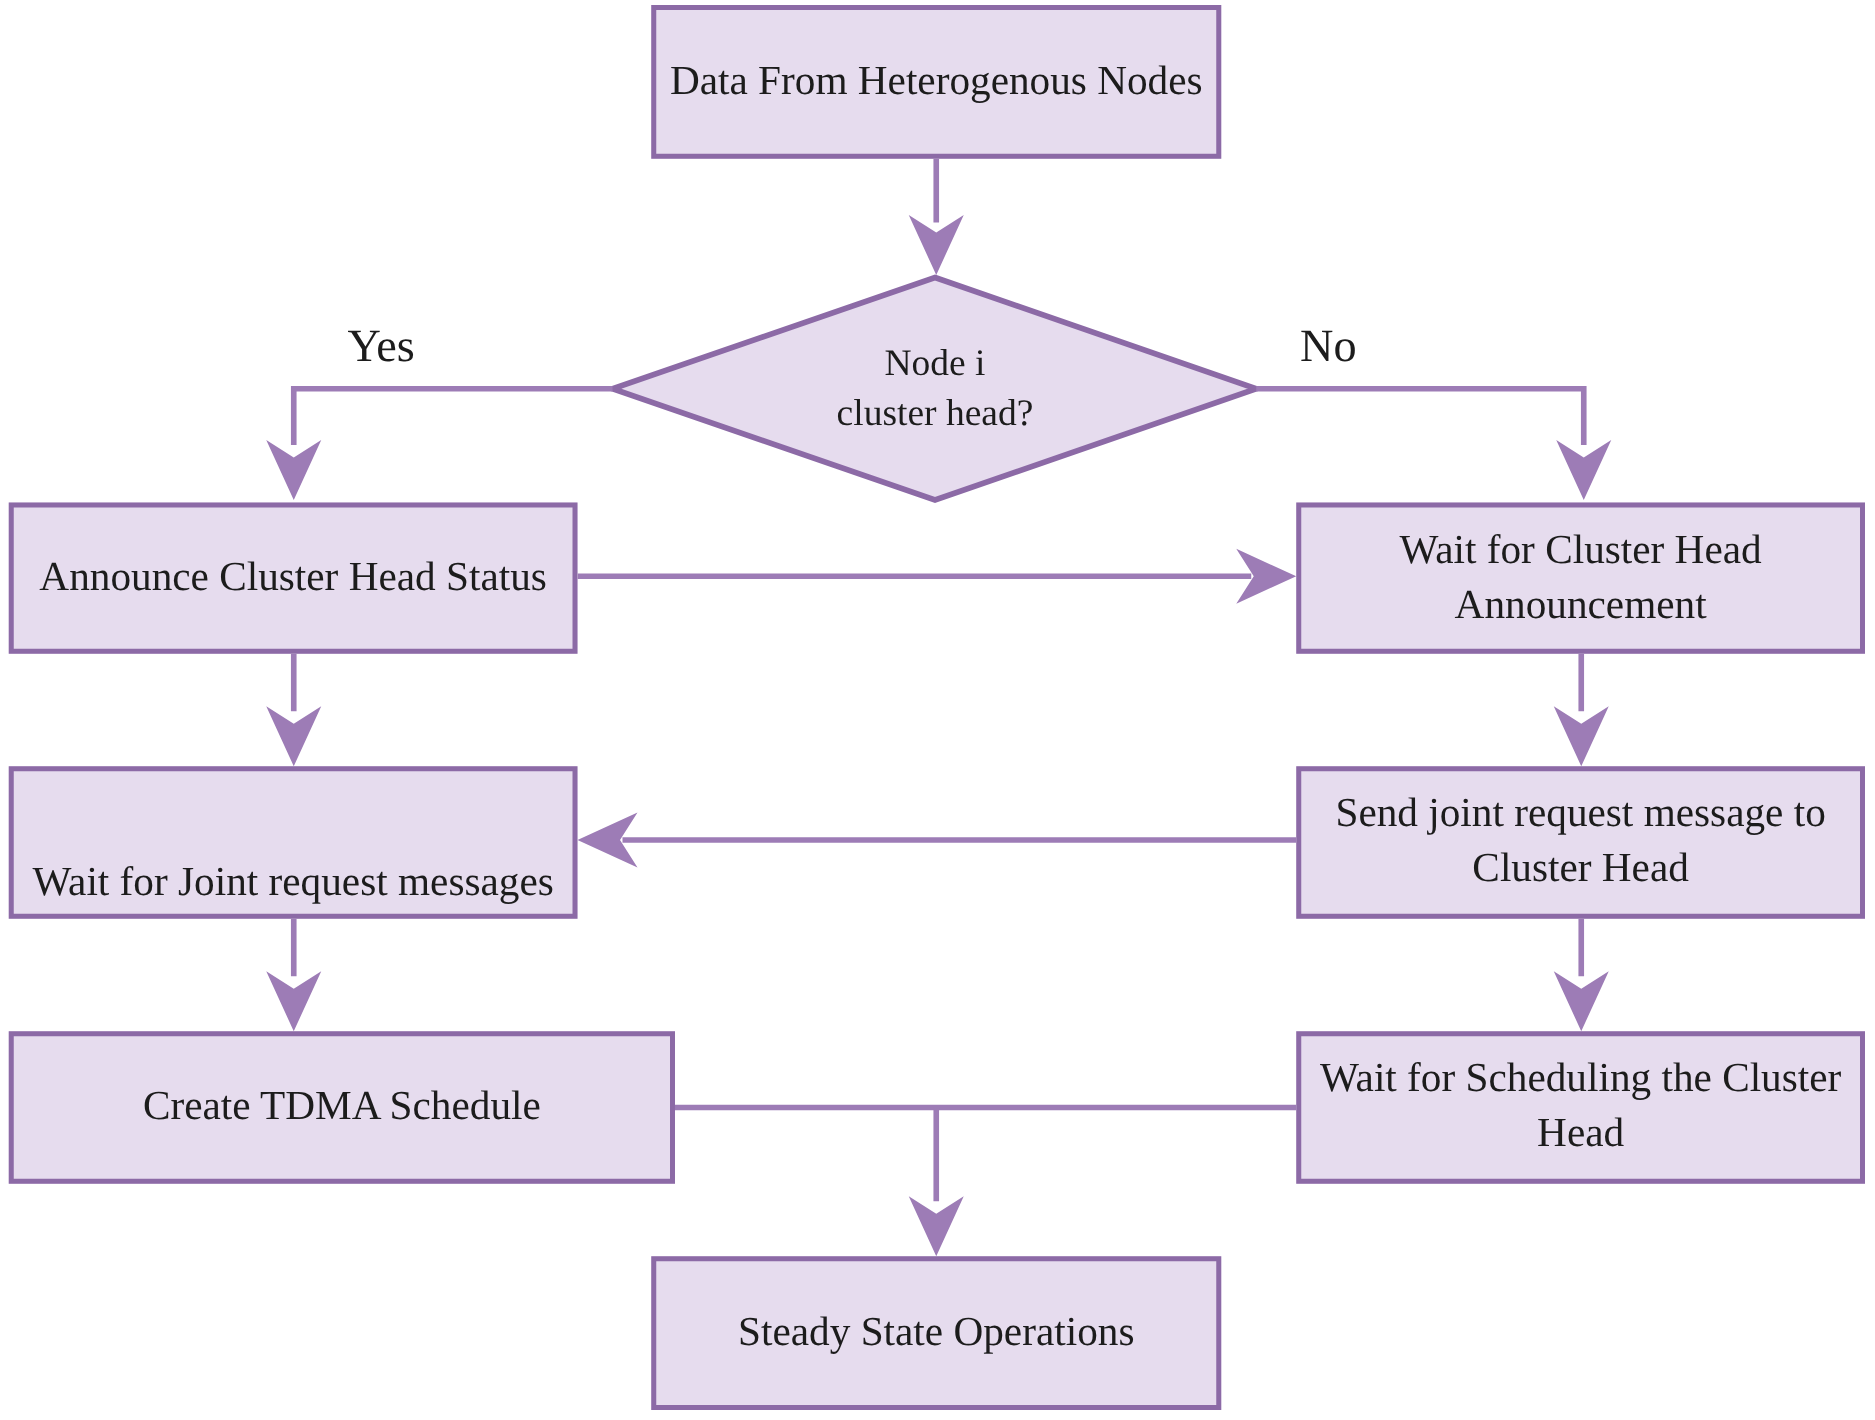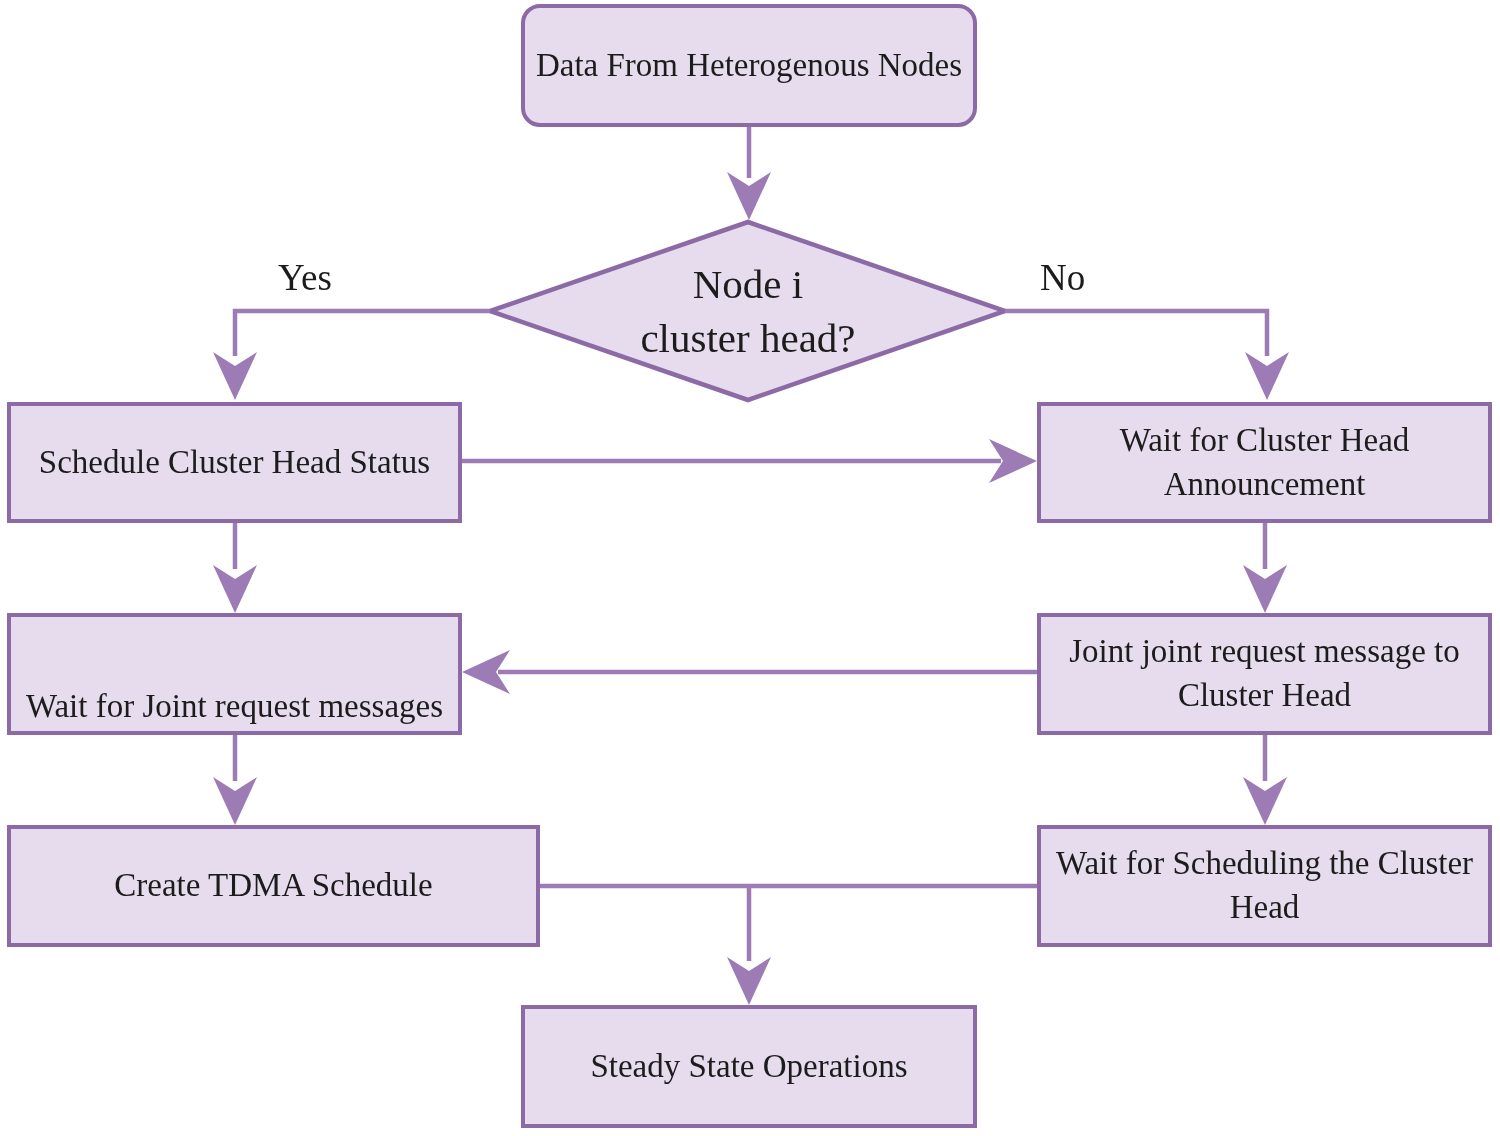--- a/index.html
+++ b/index.html
@@ -34,21 +34,21 @@
     font-size: 33px;
     line-height: 1.32;
     padding: 2px 4px;
   }
   .diamond-label {
     position: absolute;
     display: flex;
     align-items: center;
     justify-content: center;
     text-align: center;
-    font-size: 41px;
+    font-size: 30px;
     line-height: 1.32;
     white-space: pre-line;
   }
   .edge-label {
     position: absolute;
     font-size: 37px;
     text-align: left;
     width: 120px;
   }
 </style>
@@ -87,38 +87,38 @@
 
     <line class="line" x1="1265" y1="735" x2="1265" y2="781"></line>
     <polygon class="head" points="1265,825 1243,777 1265,791 1287,777"></polygon>
 
     <line class="line" x1="462" y1="886" x2="1037" y2="886"></line>
 
     <line class="line" x1="749" y1="886" x2="749" y2="961"></line>
     <polygon class="head" points="749,1005 727,957 749,971 771,957"></polygon>
   </svg>
 
-  <div class="node" style="left:521px; top:4px; width:456px; height:123px;border-radius:19px;">
+  <div class="node" style="left:521px; top:4px; width:456px; height:123px;">
     <span>Data From Heterogenous Nodes</span>
   </div>
 
   <div class="node" style="left:7px; top:402px; width:455px; height:121px;">
-    <span>Schedule Cluster Head Status</span>
+    <span>Announce Cluster Head Status</span>
   </div>
 
   <div class="node" style="left:1037px; top:402px; width:455px; height:121px;justify-content:center;">
     <span>Wait for Cluster Head Announcement</span>
   </div>
 
   <div class="node" style="left:7px; top:613px; width:455px; height:122px;align-items:flex-end;">
     <span>Wait for Joint request messages</span>
   </div>
 
   <div class="node" style="left:1037px; top:613px; width:455px; height:122px;">
-    <span>Joint joint request message to Cluster Head</span>
+    <span>Send joint request message to Cluster Head</span>
   </div>
 
   <div class="node" style="left:7px; top:825px; width:533px; height:122px;">
     <span>Create TDMA Schedule</span>
   </div>
 
   <div class="node" style="left:1037px; top:825px; width:455px; height:122px;font-family:Liberation Serif, serif;">
     <span>Wait for Scheduling the Cluster Head</span>
   </div>
 

